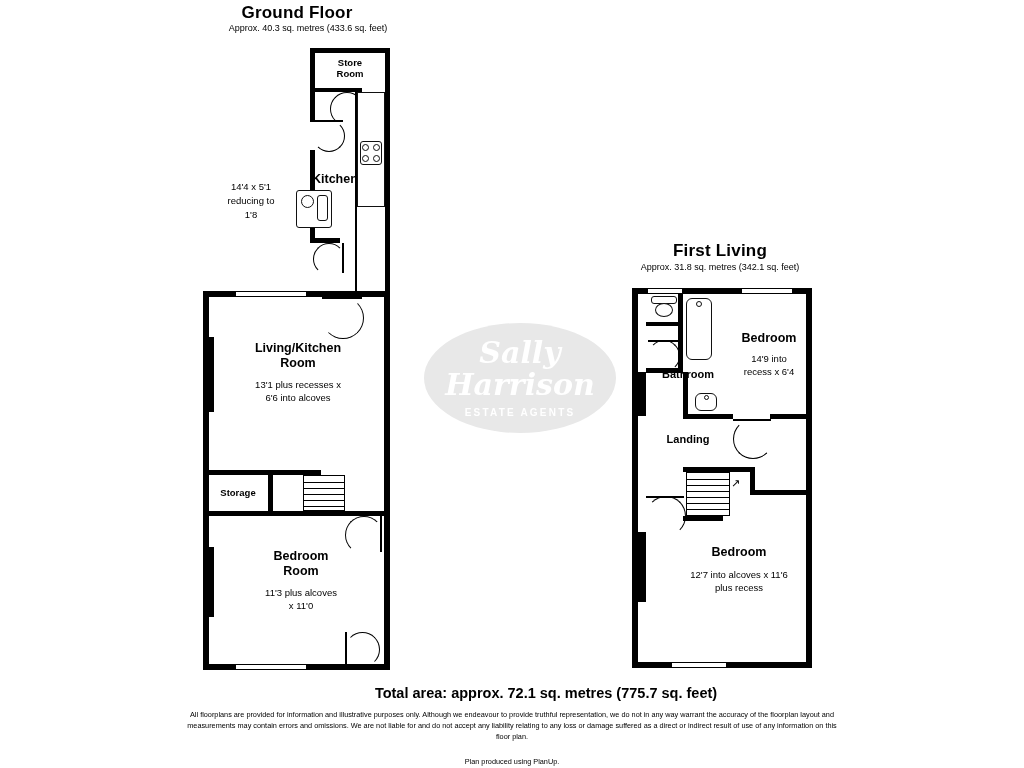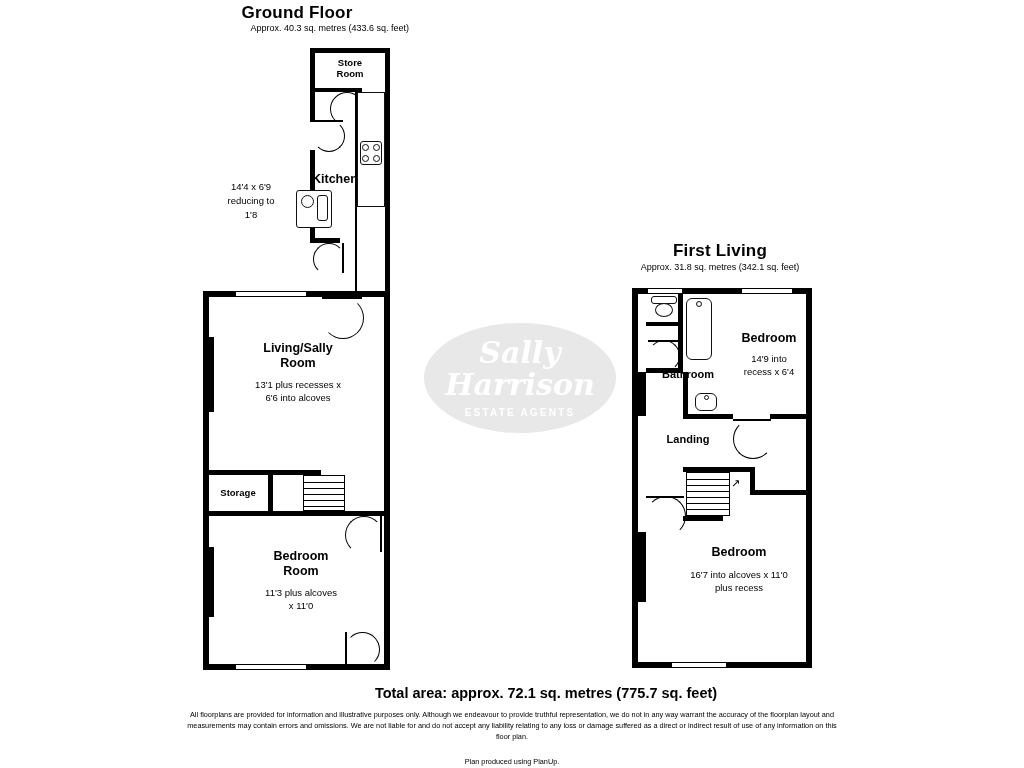--- a/index.html
+++ b/index.html
@@ -150,21 +150,21 @@
     font-size: 7.3px;
     text-align: center;
     width: 100%;
     color: #000;
   }
 </style>
 </head>
 <body>
 
 <div class="abs floor-title" style="left:197px; top:3px; width:200px;">Ground Floor</div>
-<div class="abs floor-sub" style="left:169px; top:21px; width:240px;text-align:right;">Approx. 40.3 sq. metres (433.6 sq. feet)</div>
+<div class="abs floor-sub" style="left:188px; top:21px; width:240px;">Approx. 40.3 sq. metres (433.6 sq. feet)</div>
 
 <div class="abs wall" style="left:310px; top:48px; width:80px; height:5px;"></div>
 <div class="abs wall" style="left:310px; top:48px; width:5px; height:44px;"></div>
 <div class="abs wall" style="left:385px; top:48px; width:5px; height:248px;"></div>
 <div class="abs wall" style="left:310px; top:88px; width:52px; height:4px;"></div>
 
 <div class="abs room-name small" style="left:315px; top:58px; width:70px;">Store</div>
 <div class="abs room-name small" style="left:315px; top:69px; width:70px;">Room</div>
 
 <div class="abs arc arc-tl" style="left:330px; top:92px; width:32px; height:32px;"></div>
@@ -185,21 +185,21 @@
 <div class="hob-dot" style="left:373px; top:144px;"></div>
 <div class="hob-dot" style="left:362px; top:155px;"></div>
 <div class="hob-dot" style="left:373px; top:155px;"></div>
 
 <div class="abs fx fx-r3" style="left:296px; top:190px; width:36px; height:38px;"></div>
 <div class="abs fx fx-round" style="left:301px; top:195px; width:13px; height:13px;"></div>
 <div class="abs fx fx-r3" style="left:317px; top:195px; width:11px; height:26px;"></div>
 
 <div class="abs room-name" style="left:312px; top:172px; width:70px; text-align:left;">Kitchen</div>
 
-<div class="abs room-dims" style="left:196px; top:181px; width:110px;">14'4 x 6'9</div>
+<div class="abs room-dims" style="left:196px; top:181px; width:110px;">14'4 x 5'1</div>
 <div class="abs room-dims" style="left:196px; top:195px; width:110px;">reducing to</div>
 <div class="abs room-dims" style="left:196px; top:209px; width:110px;">1'8</div>
 
 <div class="abs wall" style="left:310px; top:238px; width:30px; height:5px;"></div>
 
 <div class="abs arc arc-tl" style="left:313px; top:243px; width:30px; height:30px;"></div>
 <div class="abs leaf" style="left:342px; top:243px; width:2px; height:30px;"></div>
 
 <div class="abs wall" style="left:203px; top:291px; width:187px; height:6px;"></div>
 <div class="abs wall" style="left:203px; top:291px; width:6px; height:379px;"></div>
@@ -212,21 +212,21 @@
 
 <div class="abs window" style="left:236px; top:664px; width:70px; height:6px;"></div>
 
 <div class="abs window" style="left:236px; top:291px; width:70px; height:6px;"></div>
 
 <div class="abs arc arc-br" style="left:322px; top:297px; width:40px; height:40px;"></div>
 <div class="abs leaf" style="left:322px; top:297px; width:40px; height:2px;"></div>
 
 <div class="abs thinwall" style="left:209px; top:337px; width:5px; height:75px;"></div>
 
-<div class="abs room-name" style="left:222px; top:341px; width:152px;">Living/Sally</div>
+<div class="abs room-name" style="left:222px; top:341px; width:152px;">Living/Kitchen</div>
 <div class="abs room-name" style="left:222px; top:356px; width:152px;">Room</div>
 <div class="abs room-dims" style="left:222px; top:379px; width:152px;">13'1 plus recesses x</div>
 <div class="abs room-dims" style="left:222px; top:392px; width:152px;">6'6 into alcoves</div>
 
 <div class="abs wall" style="left:203px; top:470px; width:70px; height:5px;"></div>
 <div class="abs wall" style="left:273px; top:470px; width:48px; height:5px;"></div>
 <div class="abs wall" style="left:268px; top:470px; width:5px; height:46px;"></div>
 <div class="abs wall" style="left:203px; top:511px; width:70px; height:5px;"></div>
 <div class="abs wall" style="left:273px; top:511px; width:48px; height:5px;"></div>
 <div class="abs wall" style="left:321px; top:511px; width:63px; height:5px;"></div>
@@ -316,20 +316,20 @@
   <div class="stair-line" style="top:24px;"></div>
   <div class="stair-line" style="top:30px;"></div>
   <div class="stair-line" style="top:36px;"></div>
 </div>
 <div class="abs" style="left:731px; top:477px; font-size:11px; font-family:'DejaVu Sans', sans-serif;">↗</div>
 
 <div class="abs arc arc-tr" style="left:646px; top:496px; width:38px; height:38px;"></div>
 <div class="abs leaf" style="left:646px; top:496px; width:38px; height:2px;"></div>
 
 <div class="abs room-name" style="left:660px; top:545px; width:158px;">Bedroom</div>
-<div class="abs room-dims" style="left:655px; top:569px; width:168px;">16'7 into alcoves x 11'0</div>
+<div class="abs room-dims" style="left:655px; top:569px; width:168px;">12'7 into alcoves x 11'6</div>
 <div class="abs room-dims" style="left:655px; top:582px; width:168px;">plus recess</div>
 
 <div class="abs total-area" style="left:0px; top:685px;">Total area: approx. 72.1 sq. metres (775.7 sq. feet)</div>
 
 <div class="abs disclaimer" style="left:182px; top:710px;">All floorplans are provided for information and illustrative purposes only. Although we endeavour to provide truthful representation, we do not in any way warrant the accuracy of the floorplan layout and measurements may contain errors and omissions. We are not liable for and do not accept any liability relating to any loss or damage suffered as a direct or indirect result of use of any information on this floor plan.</div>
 
 <div class="abs produced" style="left:0px; top:757px;">Plan produced using PlanUp.</div>
 
 </body></html>

